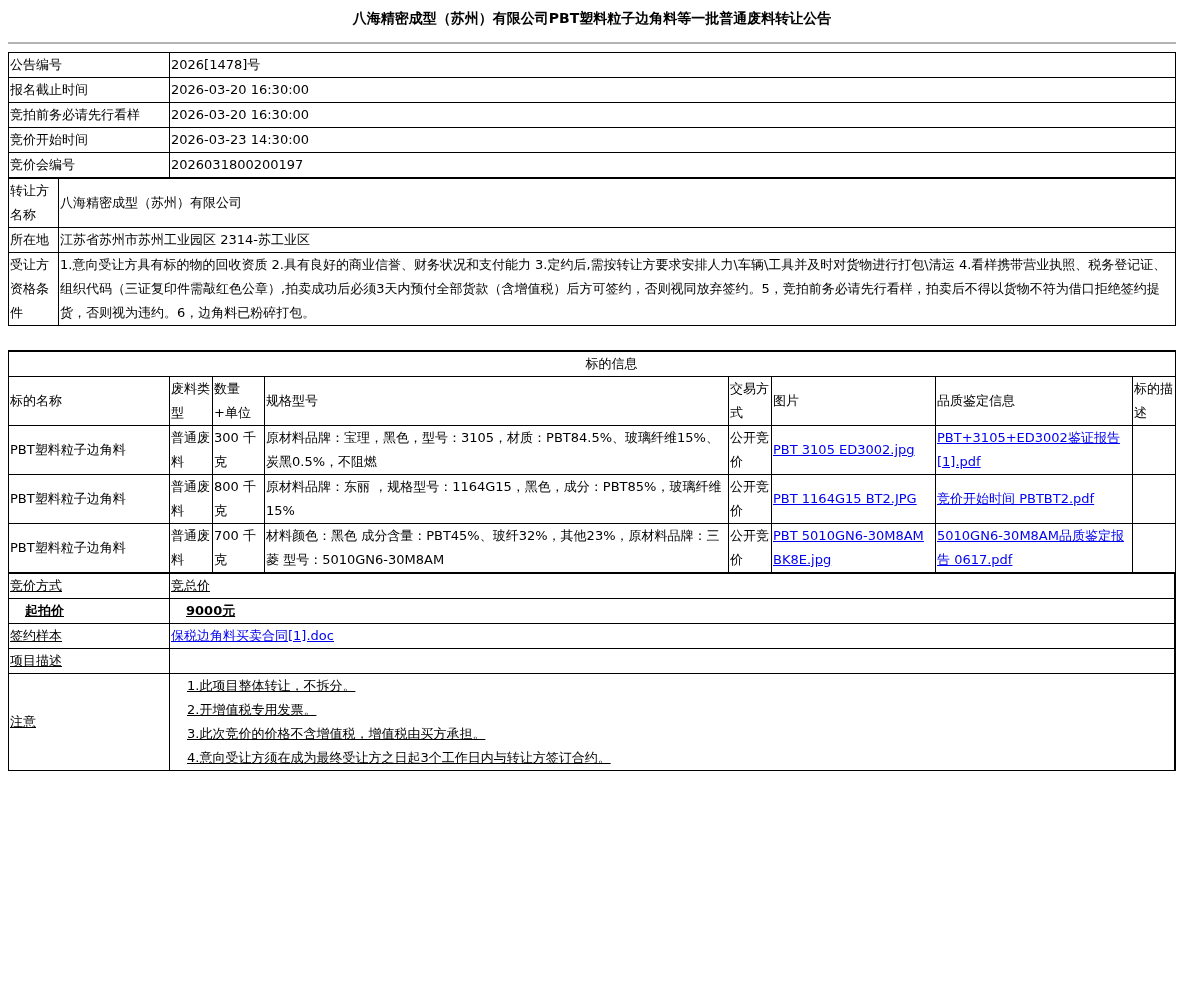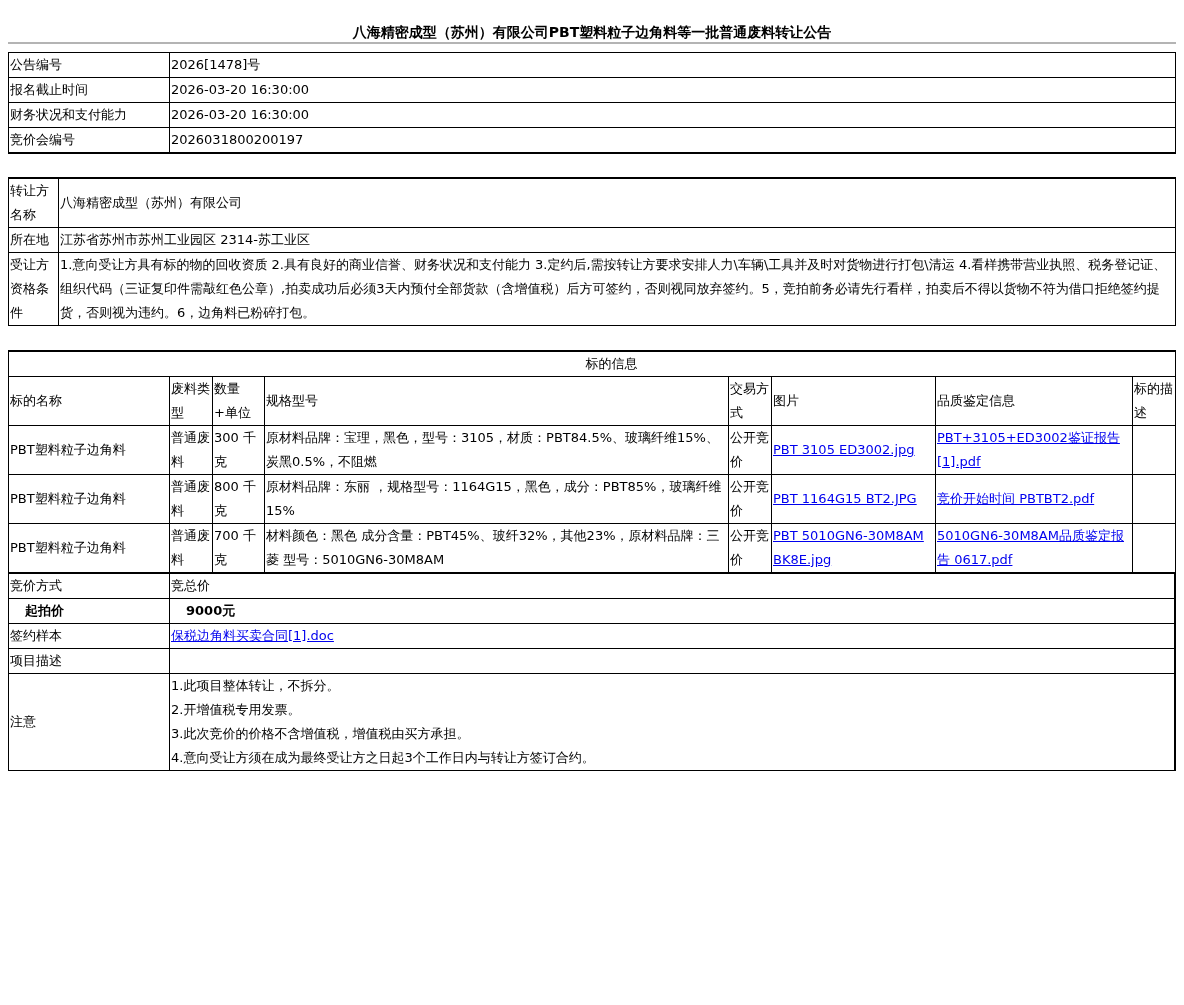--- a/index.html
+++ b/index.html
@@ -1,30 +1,30 @@
 <!DOCTYPE html>
 <html><head>
 <meta charset="utf-8">
 <style>
   html, body { margin: 0; padding: 0; background: #ffffff; }
   body { width: 1184px; height: 1005px; font-family: "DejaVu Sans", "Liberation Sans", sans-serif; color: #000; font-size: 13px; position: relative; }
-  .title { position: absolute; top: 23px; left: 0; width: 1184px; text-align: center; font-weight: bold; font-size: 14px; line-height: 18px; }
+  .title { position: absolute; top: 9px; left: 0; width: 1184px; text-align: center; font-weight: bold; font-size: 14px; line-height: 18px; }
   .divider { position: absolute; top: 42px; left: 8px; width: 1168px; height: 0; border-top: 2px solid #b4b4b4; }
   table { border-collapse: collapse; position: absolute; left: 8px; width: 1168px; table-layout: fixed; }
   td { border: 1px solid #000; padding: 0 1px; vertical-align: middle; line-height: 24px; font-size: 13px; word-break: break-all; }
   .t1 { top: 52px; border: 1px solid #000; border-bottom: 2px solid #000; }
   .t1 td { height: 24px; margin-left: 16px; }
   .t2 { top: 177px; border-top: 2px solid #000; }
   .t3 { top: 350px; border-top: 2px solid #000; border-bottom: 2px solid #000; }
   .t4 { top: 573px; border-right: 2px solid #000; }
-  .t4 td { height: 24px; }
+  .t4 td { height: 24px; text-decoration: underline; }
   a { color: #0000ee; text-decoration: underline; }
   .bold { font-weight: bold; padding-left: 16px; }
   .center { text-align: center; padding-left: 40px; }
-  .notes div { line-height: 24px; }
+  .notes div { line-height: 24px; padding-left: 16px; }
 </style>
 </head>
 <body>
 
 <div class="title">八海精密成型（苏州）有限公司PBT塑料粒子边角料等一批普通废料转让公告</div>
 <div class="divider"></div>
 
 <table class="t1">
   <colgroup>
       <col style="width:161px">
@@ -33,22 +33,26 @@
   <tbody>
       <tr>
     <td>公告编号</td>
     <td>2026[1478]号</td>
   </tr>
   <tr>
     <td>报名截止时间</td>
     <td>2026-03-20 16:30:00</td>
   </tr>
   <tr>
-    <td>财务状况和支付能力</td>
+    <td>竞拍前务必请先行看样</td>
     <td>2026-03-20 16:30:00</td>
+  </tr>
+  <tr>
+    <td>竞价开始时间</td>
+    <td>2026-03-23 14:30:00</td>
   </tr>
   <tr>
     <td>竞价会编号</td>
     <td id="session-no">2026031800200197</td>
   </tr>
 </tbody>
   </table>
 
 <table class="t2">
   <colgroup>

